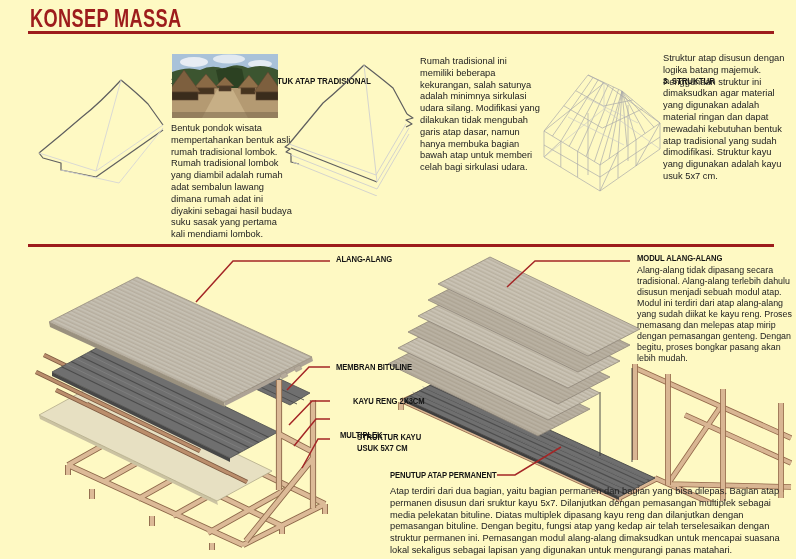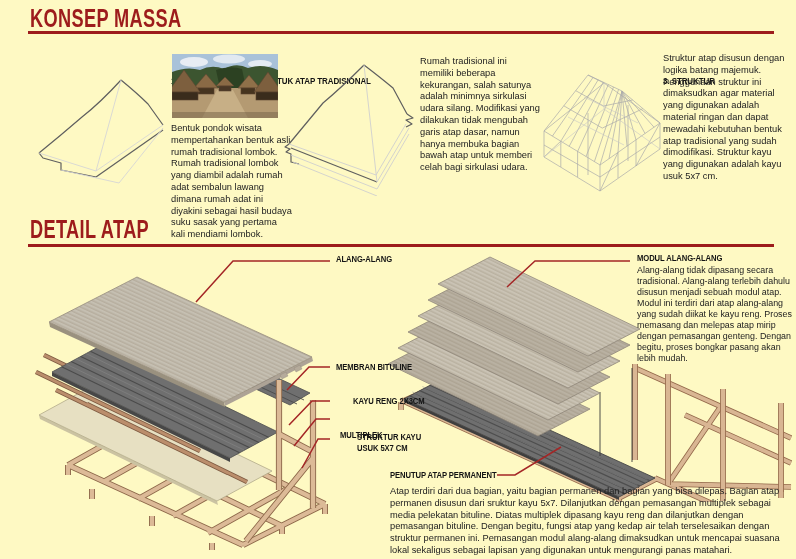--- a/index.html
+++ b/index.html
@@ -104,21 +104,20 @@
       <path d="M4,100 L20.8,84.2 M60,134 L78,95.4 M96,109 L120,66"></path>
     </g>
     <g fill="none" stroke="#c6c6c6" stroke-width="0.6">
       <path d="M64,26 L64,52 M4,100 L64,52 L120,92 M28,60 L84,88 M44,40 L98,66"></path>
     </g>
   </svg>
 
   <div class="sec-t" style="left:663px;top:40px;"><span>3. STRUKTUR</span></div>
   <div class="body-txt" style="left:663px;top:53px;width:128px;">Struktur atap disusun dengan logika batang majemuk. Penggunaan struktur ini dimaksudkan agar material yang digunakan adalah material ringan dan dapat mewadahi kebutuhan bentuk atap tradisional yang sudah dimodifikasi. Struktur kayu yang digunakan adalah kayu usuk 5x7 cm.</div>
 
-  <div class="h-red" style="left:30px;top:216px;"><span>DETAIL ATAP</span></div>
   <div class="rule" style="left:28px;top:244px;width:746px;"></div>
 
   <svg style="left:32px;top:252px;" width="300" height="300" viewBox="0 0 300 300">
     <defs>
       <pattern id="patL" width="7" height="3.6" patternUnits="userSpaceOnUse" patternTransform="rotate(24.6)">
         <rect width="7" height="3.6" fill="#c2bbae"></rect>
         <line x1="0" y1="1" x2="7" y2="1" stroke="#a59a87" stroke-width="0.8" opacity="0.75"></line>
         <line x1="0" y1="2.6" x2="7" y2="2.6" stroke="#d8d1c4" stroke-width="0.5" opacity="0.6"></line>
       </pattern>
     </defs>

